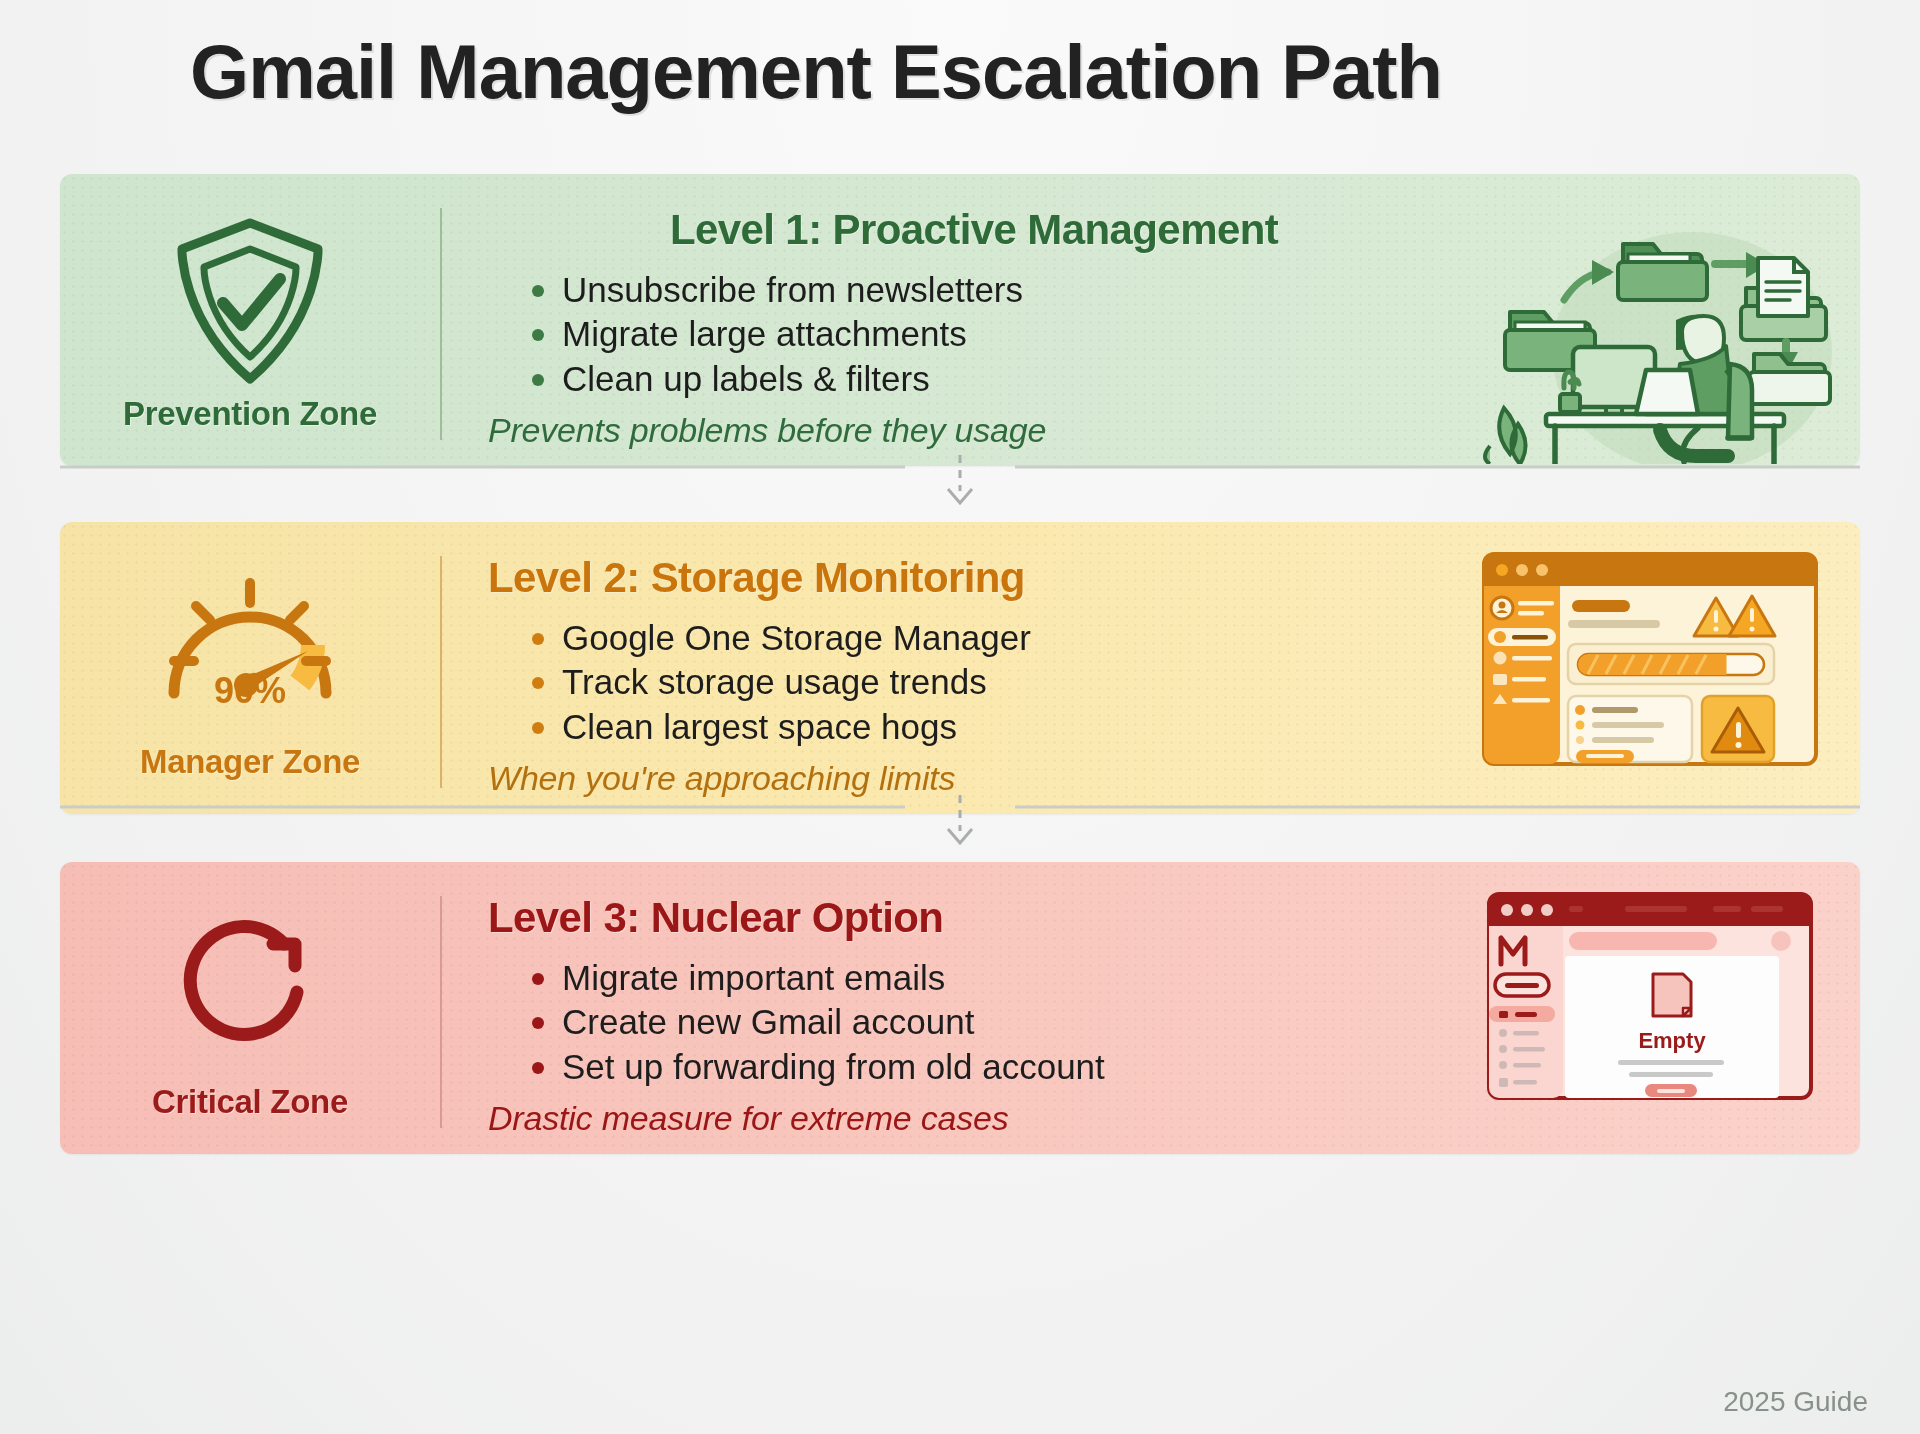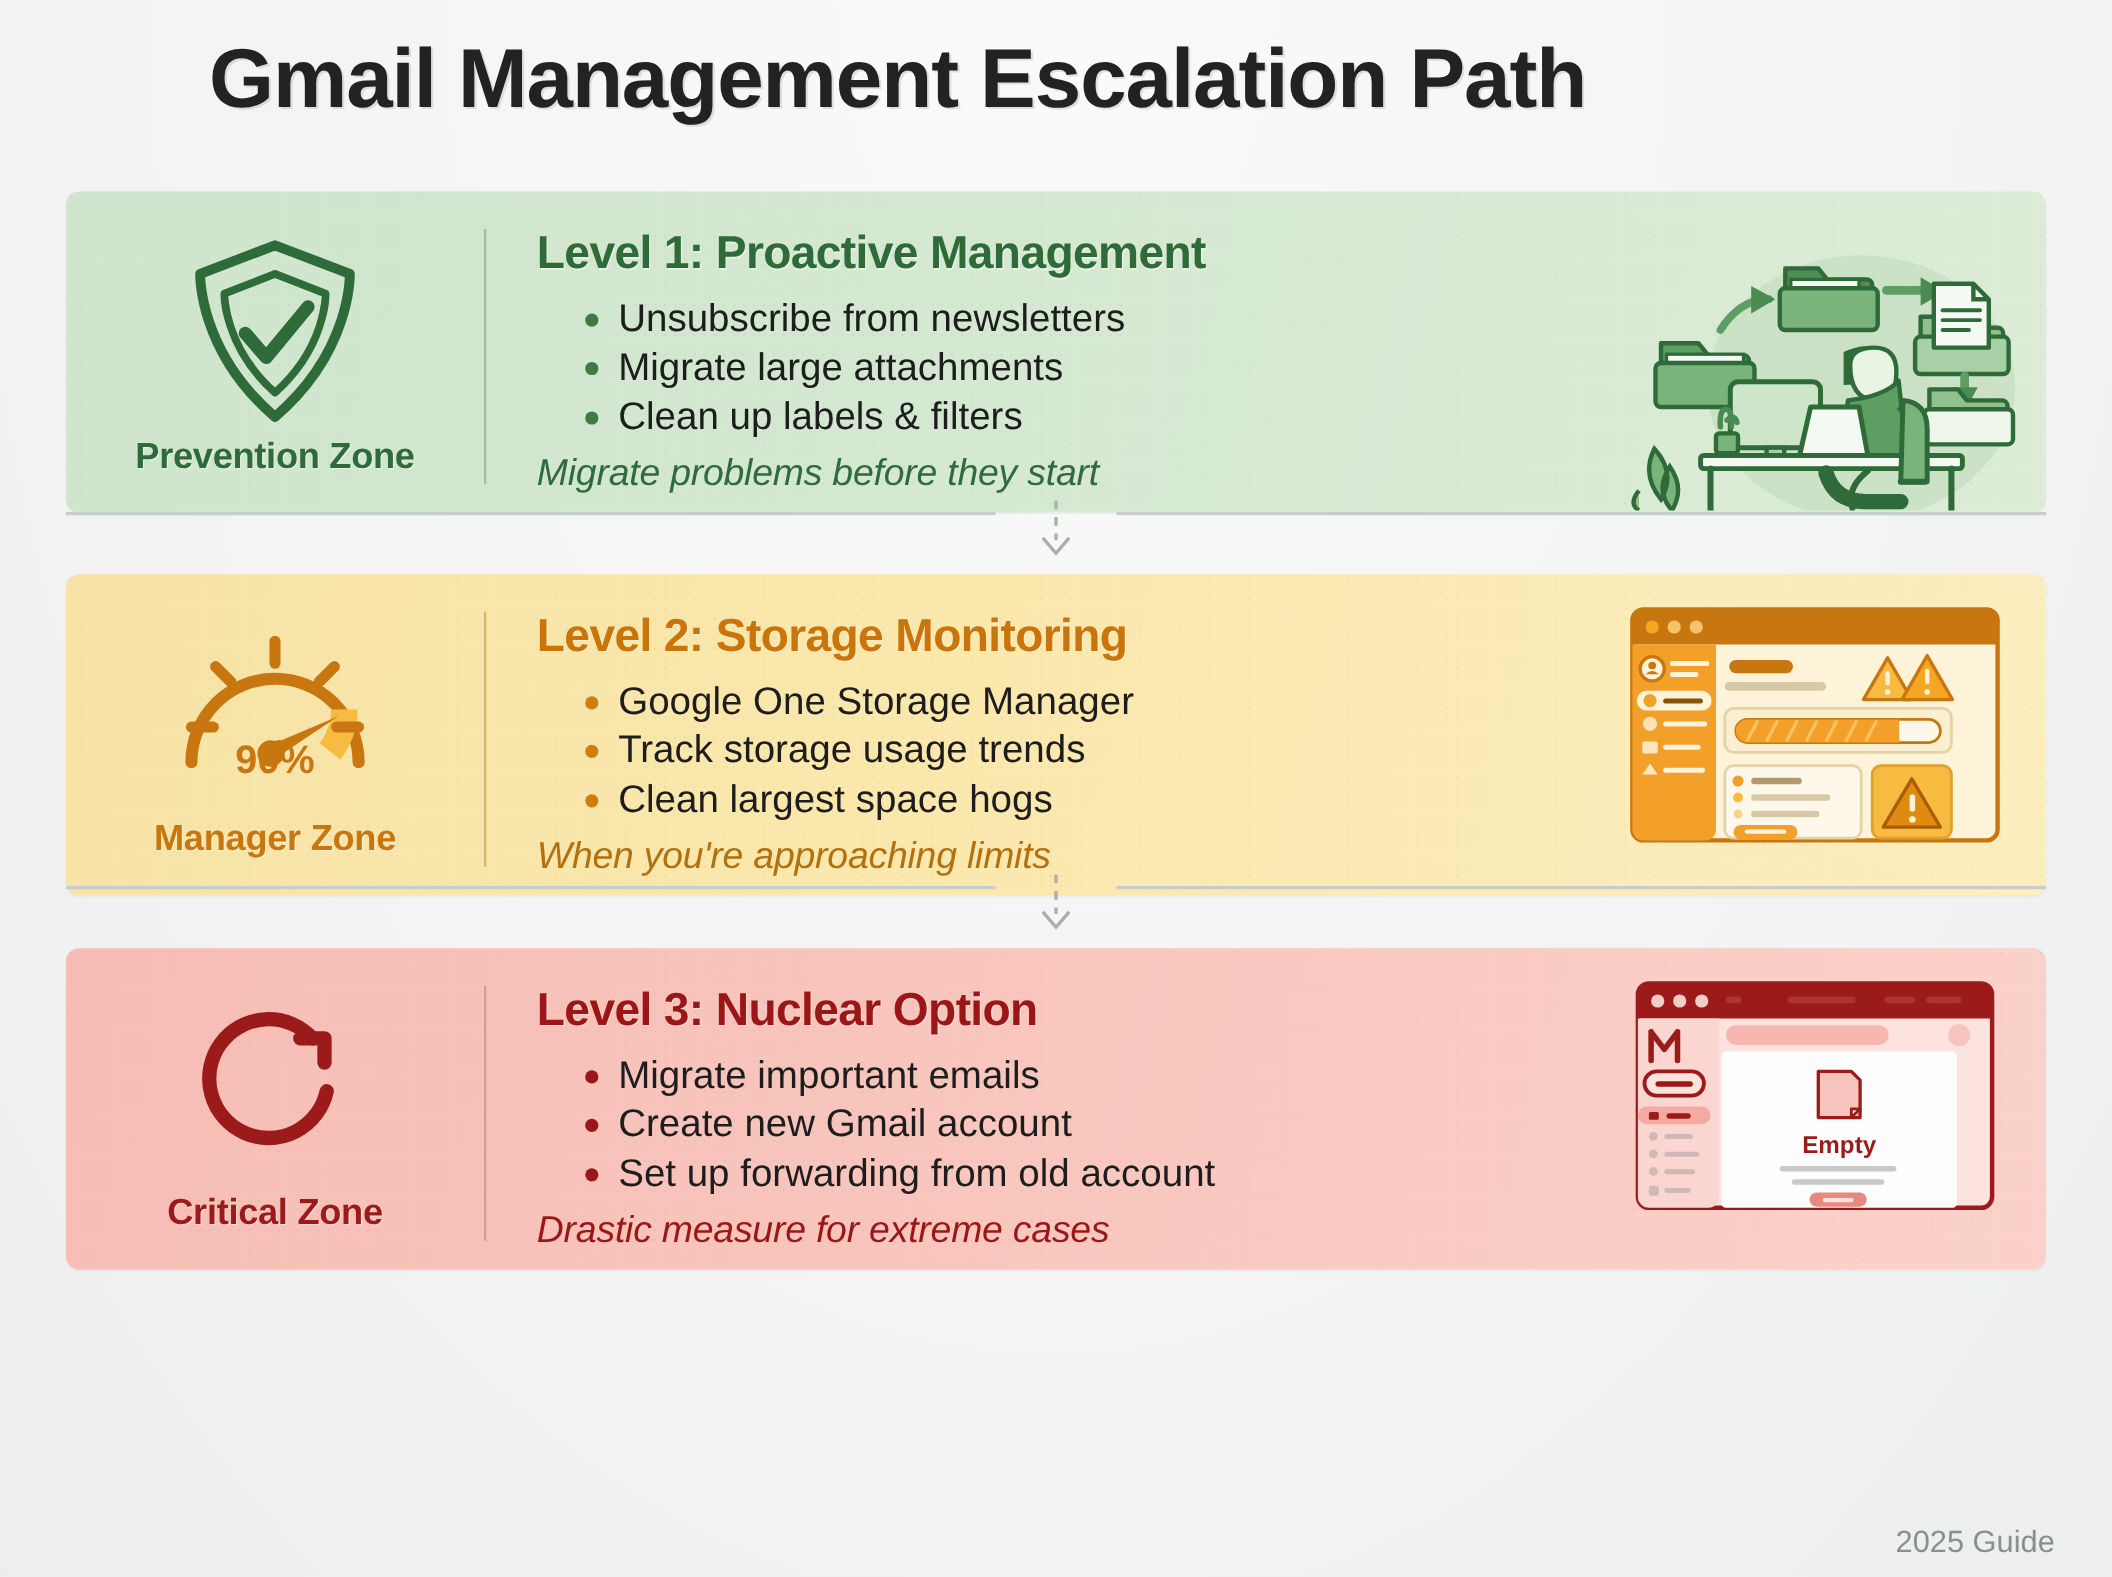--- a/index.html
+++ b/index.html
@@ -82,21 +82,21 @@
   .content{
     position:relative;z-index:2;
     flex:1 1 auto;
     padding:32px 0 0 46px;
     display:flex;flex-direction:column;
   }
   .level-title{
     font-size:42px;font-weight:bold;letter-spacing:-.6px;
     text-shadow:1px 1px 0 rgba(255,255,255,.4);
   }
-  #band-1 .level-title{color:#2e6b38;}
+  #band-1 .level-title{color:#2e6b38;text-align:center;}
   #band-2 .level-title{color:#c9750c;}
   #band-3 .level-title{color:#9b1616;}
 
   ul.bullets{list-style:none;margin:14px 0 0 0;padding:0 0 0 40px;}
   ul.bullets li{
     font-size:35px;color:#1d1d1d;line-height:1.27;
     position:relative;padding-left:34px;
   }
   ul.bullets li::before{
     content:"";position:absolute;left:4px;top:17px;
@@ -155,21 +155,21 @@
 
     <div class="vline"></div>
 
     <div class="content">
       <div class="level-title">Level 1: Proactive Management</div>
       <ul class="bullets">
         <li>Unsubscribe from newsletters</li>
         <li>Migrate large attachments</li>
         <li>Clean up labels &amp; filters</li>
       </ul>
-      <div class="tagline">Migrate problems before they start</div>
+      <div class="tagline">Prevents problems before they usage</div>
     </div>
 
     <div class="illus">
       <svg width="400" height="262" viewBox="0 0 400 262">
         <ellipse cx="232" cy="150" rx="140" ry="120" fill="#b9d7b4" opacity=".45"></ellipse>
 
         <g>
           <path d="M50 110 h34 l9 11 h32 a5 5 0 0 1 5 5 v8 H50 Z" fill="#5e9e63" stroke="#2e6b38" stroke-width="4" stroke-linejoin="round"></path>
           <rect x="55" y="120" width="70" height="12" fill="#f4f9f3" stroke="#2e6b38" stroke-width="3"></rect>
           <path d="M50 128 h80 a5 5 0 0 1 5 5 v30 a5 5 0 0 1 -5 5 H50 a5 5 0 0 1 -5 -5 v-30 a5 5 0 0 1 5 -5 Z" fill="#7ab47c" stroke="#2e6b38" stroke-width="4"></path>

